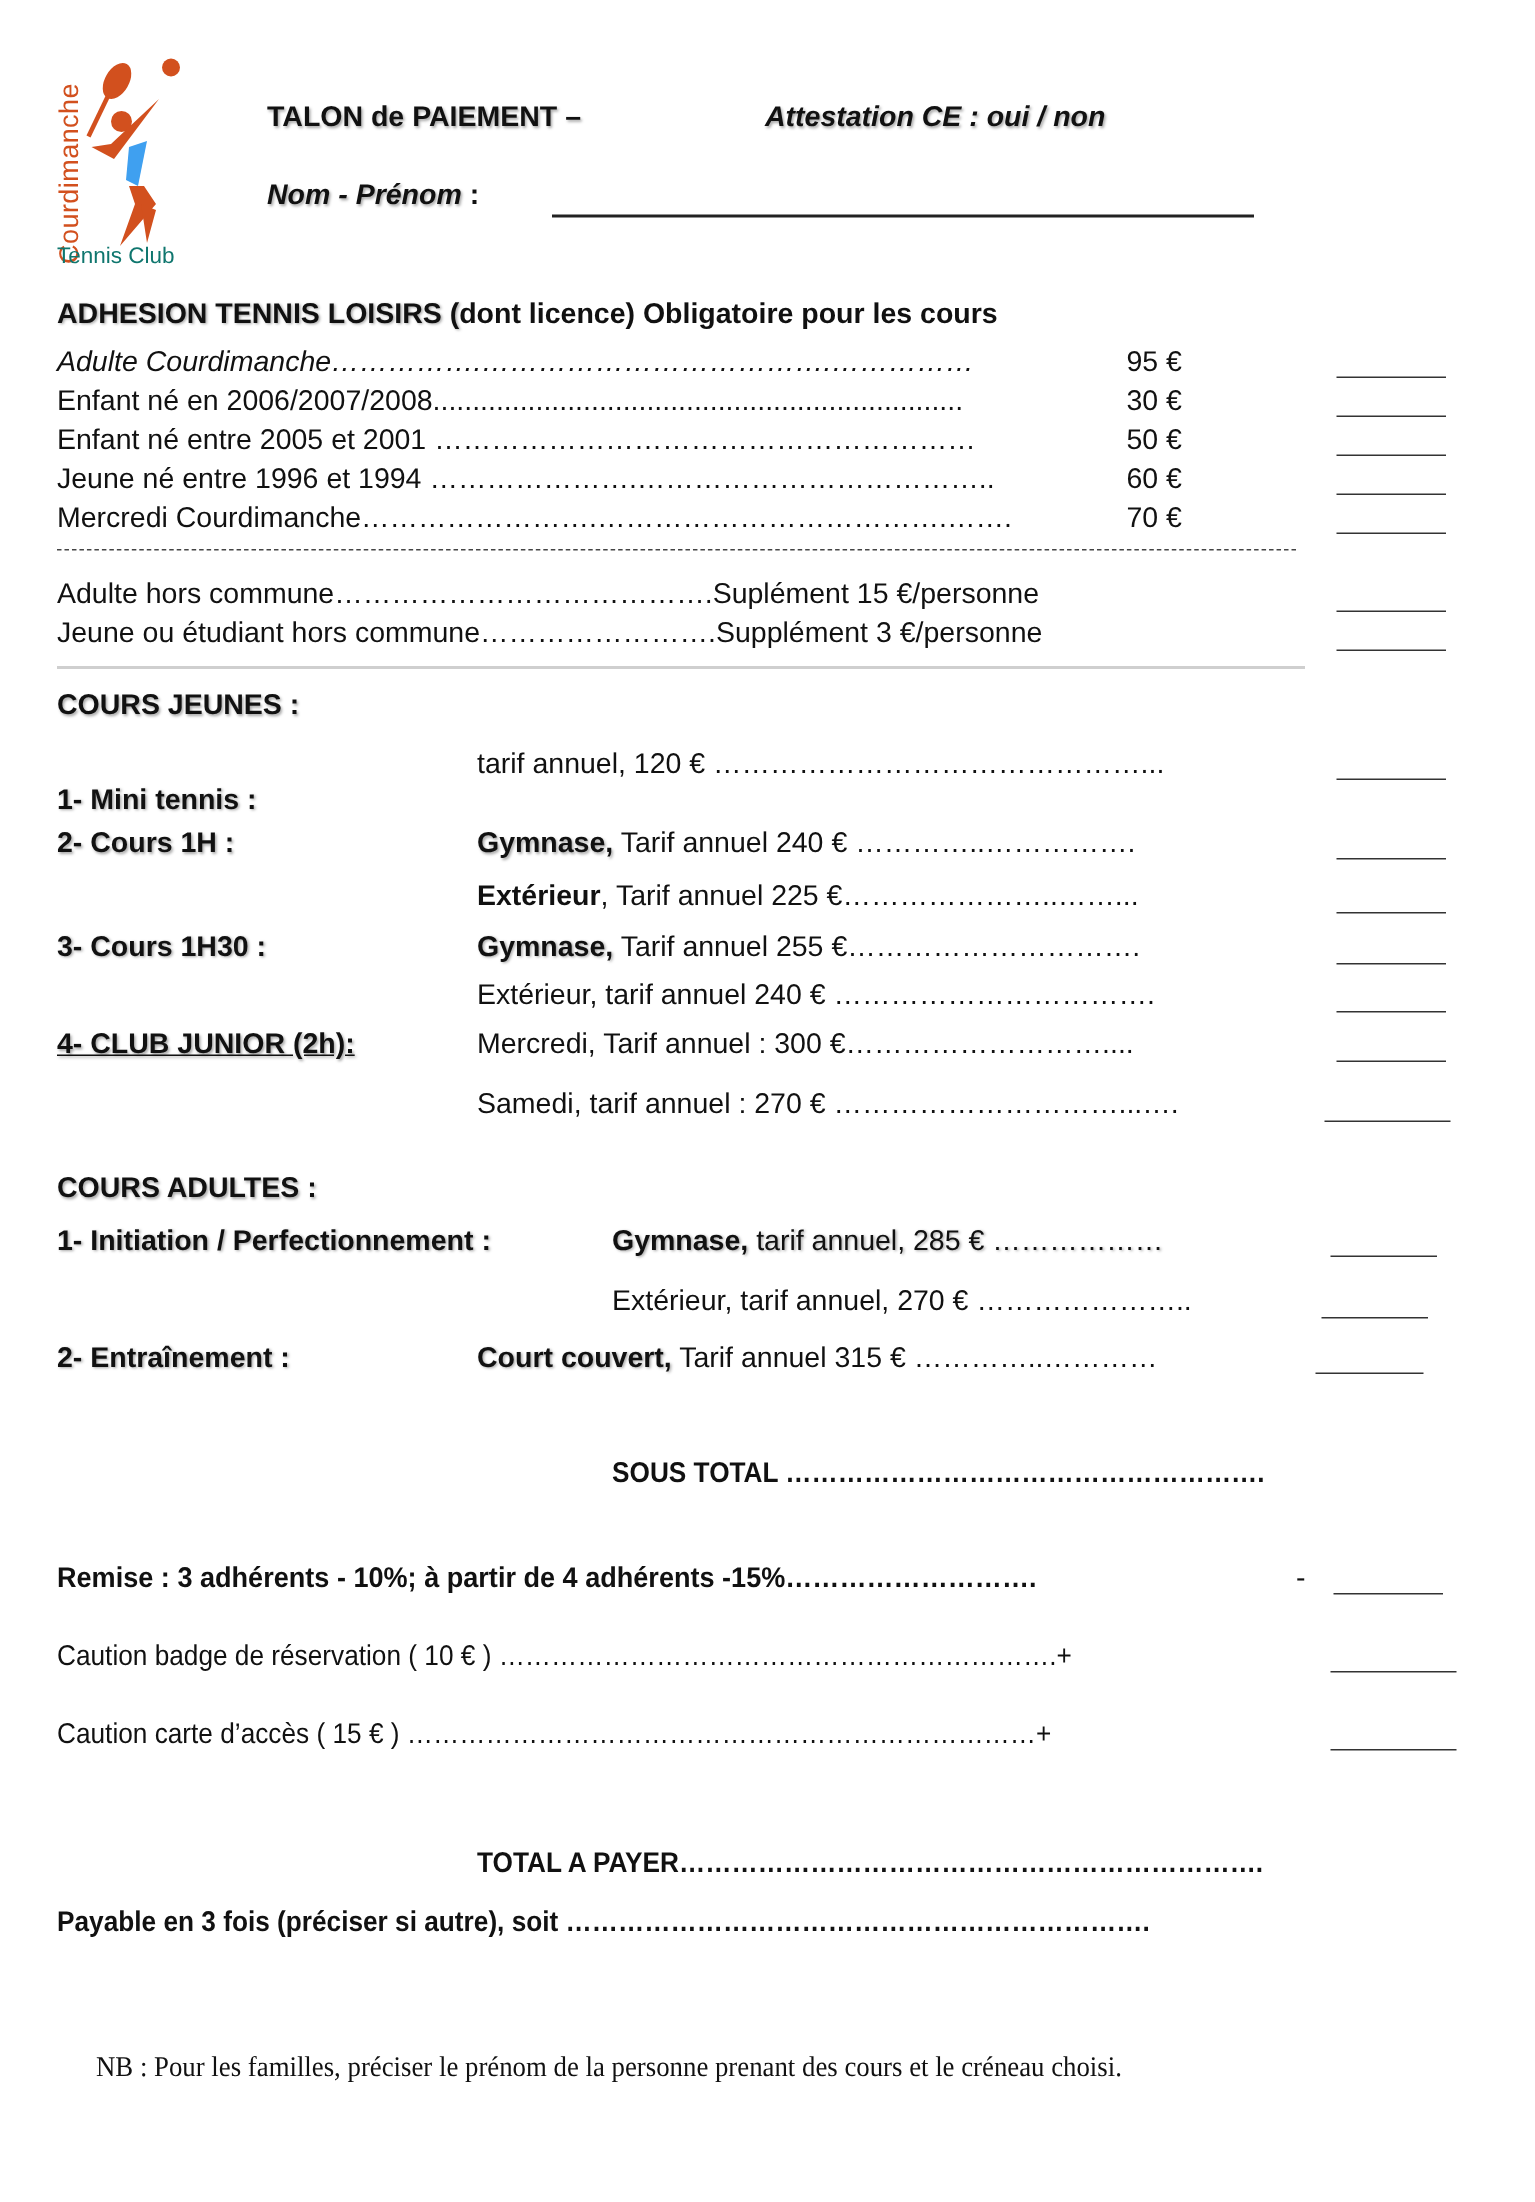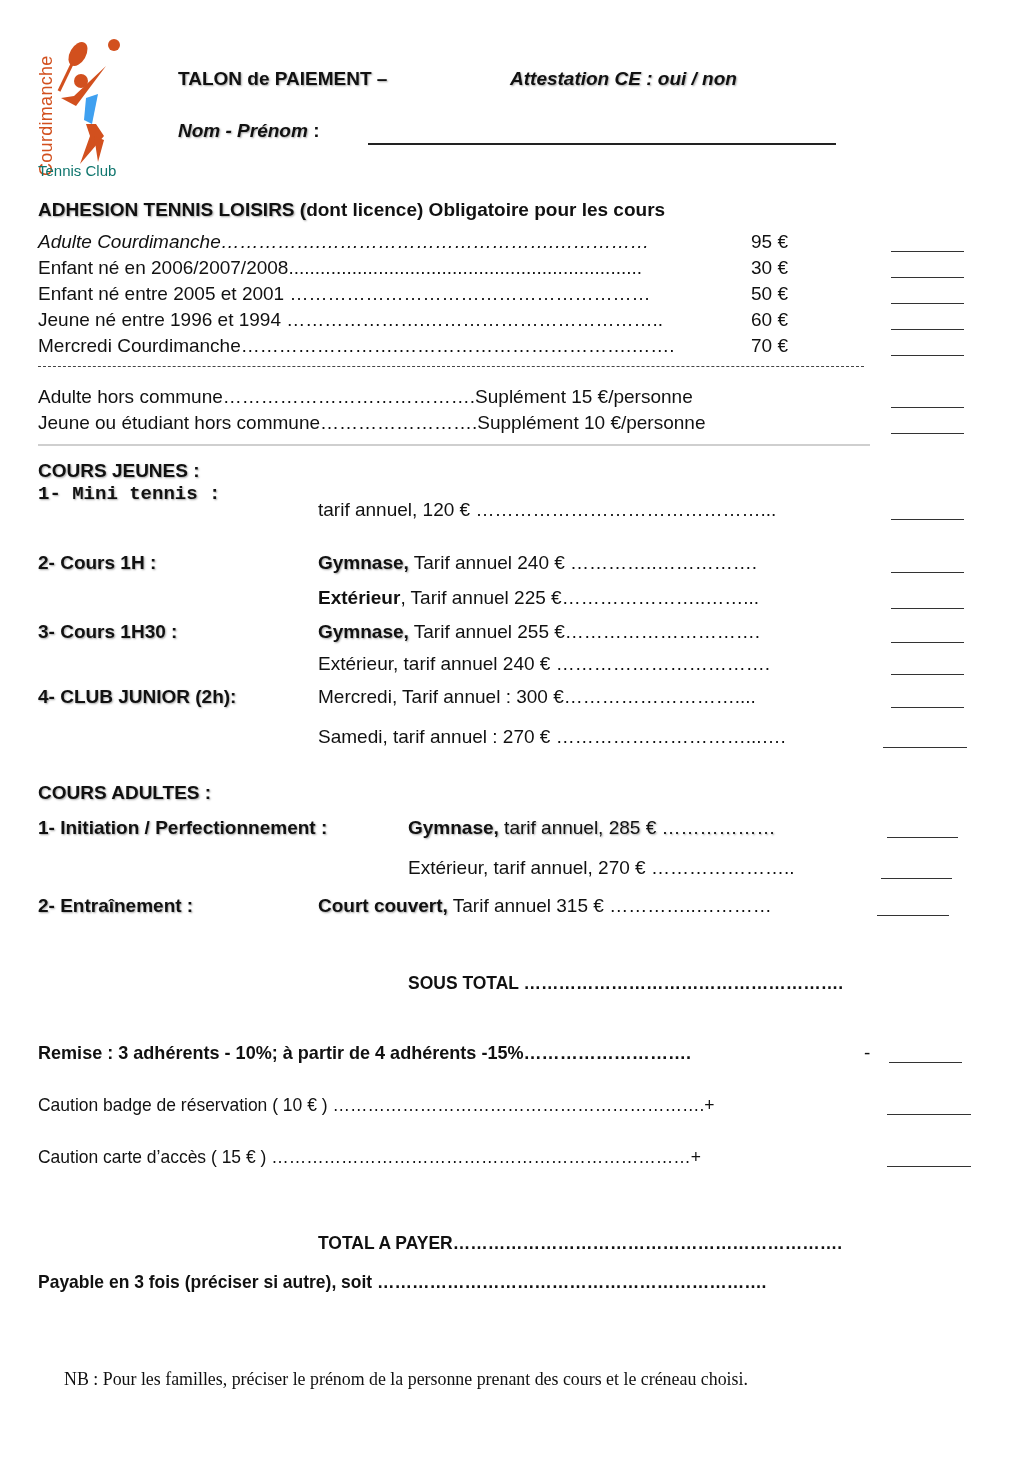--- a/index.html
+++ b/index.html
@@ -80,46 +80,46 @@
 <div class="abs blank" style="left:891px;top:328px;width:73px;"></div>
 
 <div class="abs f18" style="left:38px;top:335px;">Mercredi Courdimanche…………………….……………………………….…….</div>
 <div class="abs f18" style="left:751px;top:335px;">70 €</div>
 <div class="abs blank" style="left:891px;top:354px;width:73px;"></div>
 
 <div class="dash-line"></div>
 
 <div class="abs f18" style="left:38px;top:386px;">Adulte hors commune………………………………….Suplément 15 €/personne</div>
 <div class="abs blank" style="left:891px;top:406px;width:73px;"></div>
-<div class="abs f18" style="left:38px;top:412px;">Jeune ou étudiant hors commune…………………….Supplément 10 €/personne</div>
+<div class="abs f18" style="left:38px;top:412px;">Jeune ou étudiant hors commune…………………….Supplément 3 €/personne</div>
 <div class="abs blank" style="left:891px;top:432px;width:73px;"></div>
 
 <div class="grey-line"></div>
 
 <div class="abs f18 bold shadow" style="left:38px;top:460px;">COURS JEUNES :</div>
 
-<div class="abs f18 bold shadow" style="left:38px;top:483px;font-family:Liberation Mono, monospace;">1- Mini tennis :</div>
+<div class="abs f18 bold shadow" style="left:38px;top:523px;">1- Mini tennis :</div>
 <div class="abs f18" style="left:318px;top:499px;"><span class="bold shadow"></span><span>tarif annuel, 120 € ………………………………………...</span></div>
 <div class="abs blank" style="left:891px;top:518px;width:73px;"></div>
 
 <div class="abs f18 bold shadow" style="left:38px;top:552px;">2- Cours 1H :</div>
 <div class="abs f18" style="left:318px;top:552px;"><span class="bold shadow">Gymnase,</span><span> Tarif annuel 240 €  …………..…………….</span></div>
 <div class="abs blank" style="left:891px;top:571px;width:73px;"></div>
 
 <div class="abs f18" style="left:318px;top:587px;"><span class="bold">Extérieur</span><span>, Tarif annuel 225 €…………………..……...</span></div>
 <div class="abs blank" style="left:891px;top:607px;width:73px;"></div>
 
 <div class="abs f18 bold shadow" style="left:38px;top:621px;">3- Cours 1H30 :</div>
 <div class="abs f18" style="left:318px;top:621px;"><span class="bold shadow">Gymnase,</span><span> Tarif annuel 255 €………………………….</span></div>
 <div class="abs blank" style="left:891px;top:641px;width:73px;"></div>
 
 <div class="abs f18" style="left:318px;top:653px;">Extérieur, tarif annuel 240 € …………………………….</div>
 <div class="abs blank" style="left:891px;top:673px;width:73px;"></div>
 
-<div class="abs f18 bold shadow" style="left:38px;top:686px;">4- CLUB JUNIOR (2h):</div>
+<div class="abs f18 bold shadow" style="left:38px;top:686px;text-decoration:underline;">4- CLUB JUNIOR (2h):</div>
 <div class="abs f18" style="left:318px;top:686px;">Mercredi, Tarif  annuel : 300 €………………………....</div>
 <div class="abs blank" style="left:891px;top:706px;width:73px;"></div>
 
 <div class="abs f18" style="left:318px;top:726px;">Samedi, tarif annuel : 270 € …………………………...….</div>
 <div class="abs blank" style="left:883px;top:746px;width:84px;"></div>
 
 <div class="abs f18 bold shadow" style="left:38px;top:782px;">COURS ADULTES :</div>
 
 <div class="abs f18 bold shadow" style="left:38px;top:817px;">1- Initiation / Perfectionnement :</div>
 <div class="abs f18" style="left:408px;top:817px;"><span class="bold shadow">Gymnase,</span><span class="shadow"> tarif annuel, 285 € ………………</span></div>

